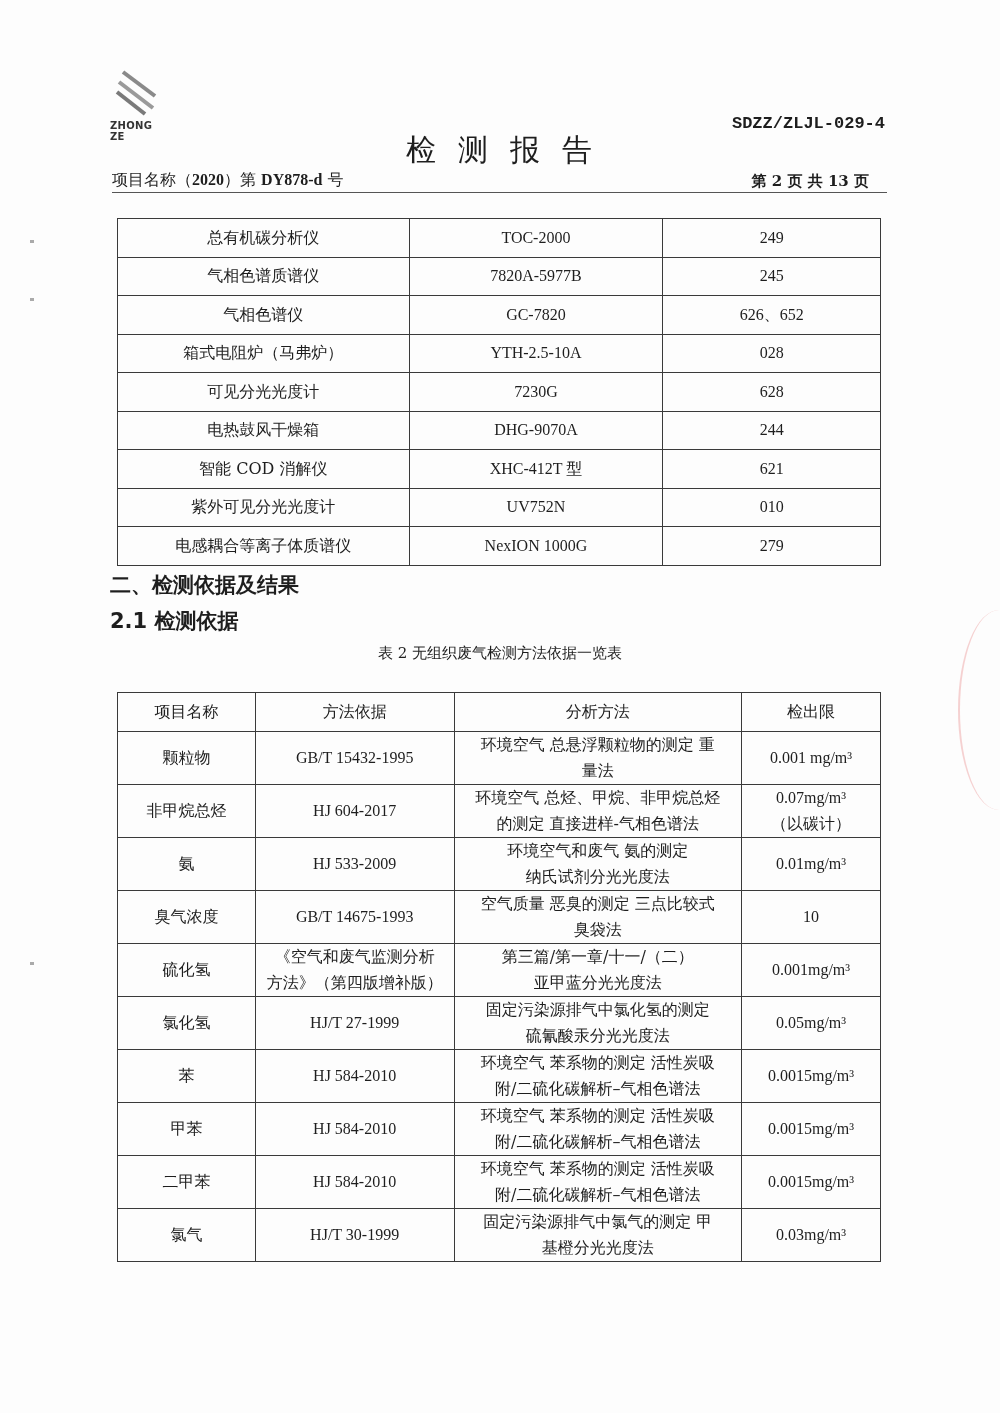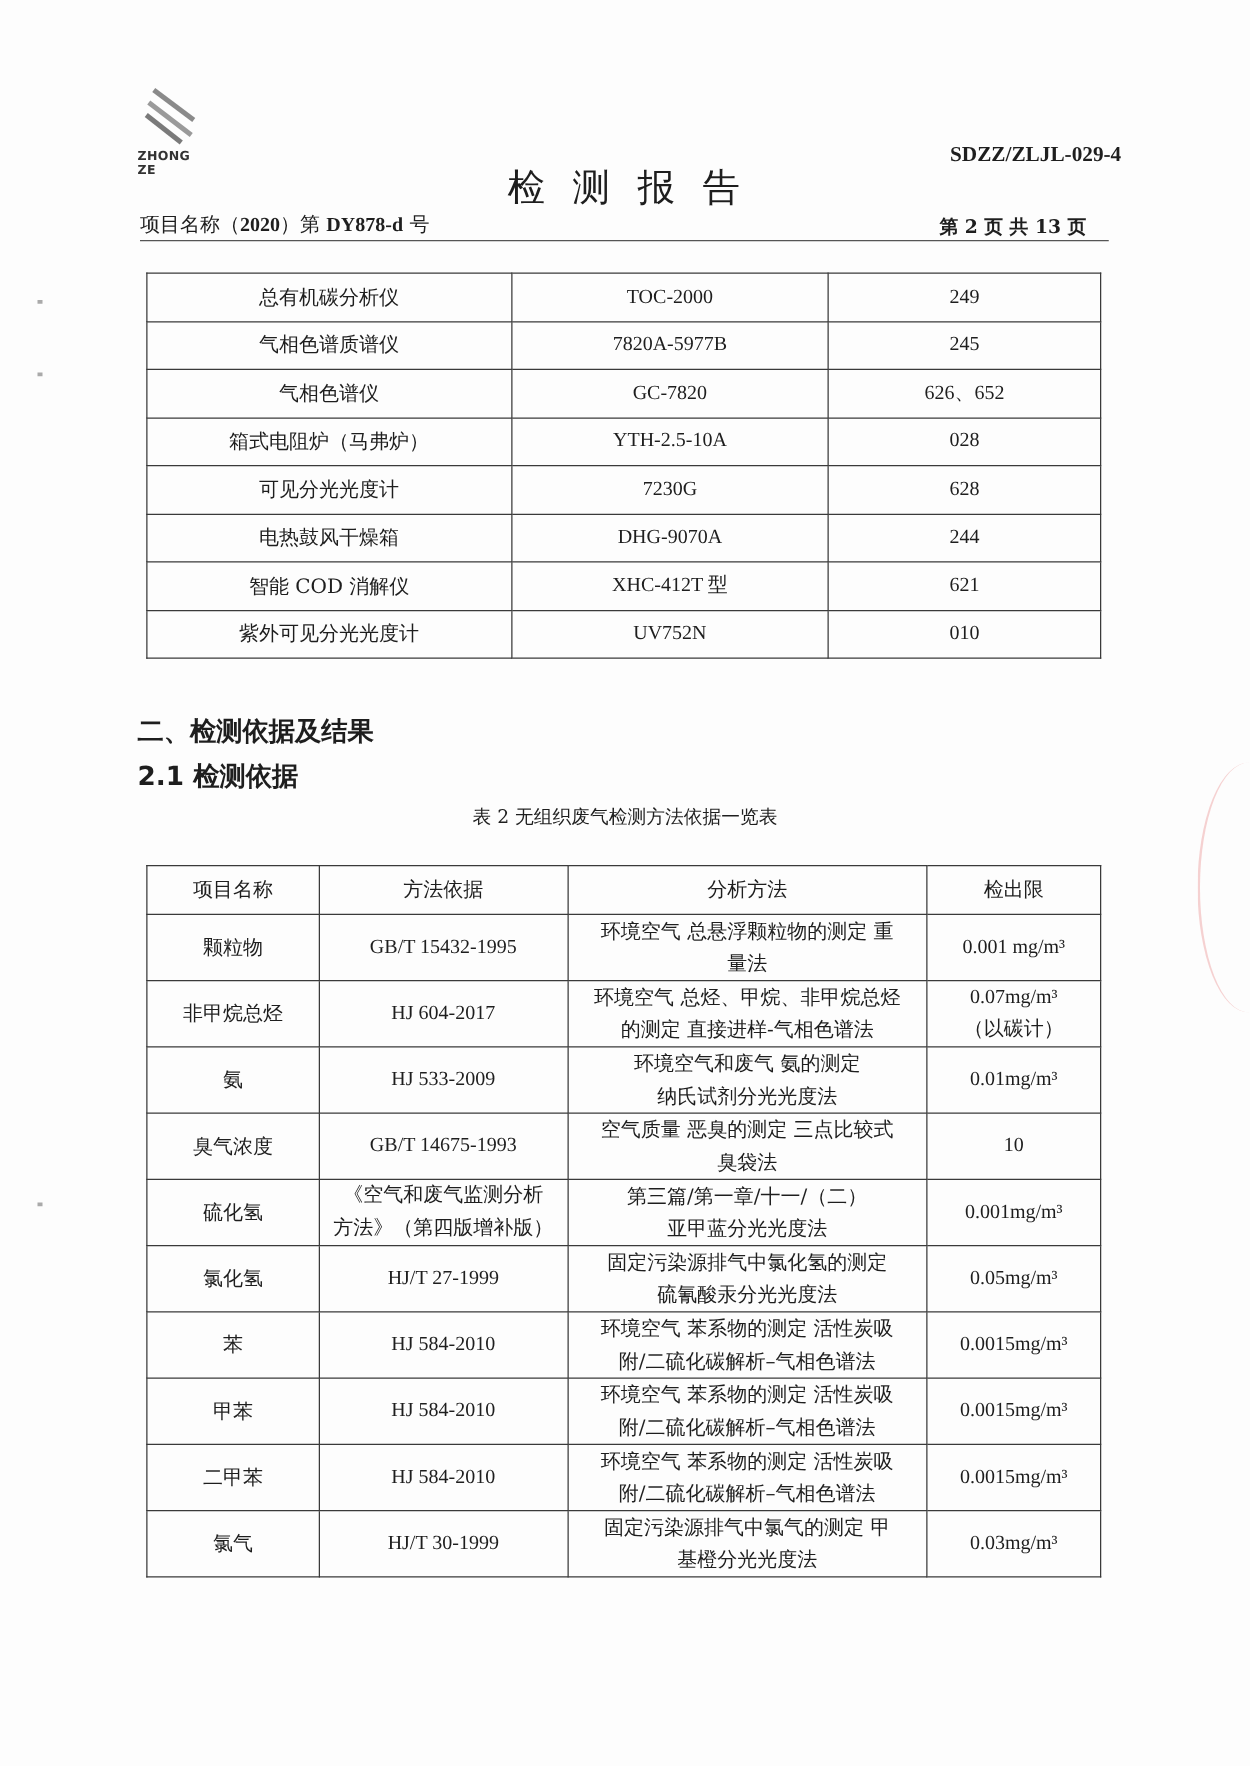--- a/index.html
+++ b/index.html
@@ -3,21 +3,21 @@
 <meta charset="utf-8">
 <style>
   html, body { margin:0; padding:0; }
   body {
     width:1000px; height:1413px; background:#fdfdfd; position:relative; overflow:hidden;
     font-family:"DejaVu Serif","Liberation Serif",serif; color:#1e1e1e;
   }
   .logo { position:absolute; left:110px; top:70px; width:60px; }
   .logo svg { display:block; margin-left:5px; }
   .logo-text { font-family:"DejaVu Sans","Liberation Sans",sans-serif; font-weight:bold; font-size:10px; color:#333; margin-top:2px; letter-spacing:0.3px; }
-  .doc-code { position:absolute; right:103px; top:114px; font-family:Liberation Serif, serif; font-weight:bold; font-size:17px; }
+  .doc-code { position:absolute; right:115px; top:114px; font-family:Liberation Mono, monospace; font-weight:bold; font-size:17px; }
   .title { position:absolute; left:0; width:1000px; top:130px; text-align:center; font-size:30px; letter-spacing:22px; padding-left:10px; font-family:"DejaVu Sans","Liberation Sans",sans-serif; }
   .ref-line { position:absolute; left:112px; top:168px; width:775px; height:24px; border-bottom:1.5px solid #555; font-size:16px; }
   .ref-left { position:absolute; left:0; top:2px; }
   .ref-right { position:absolute; right:18px; top:4px; font-weight:bold; font-size:15px;text-align:right; }
   .ref-left b { font-family:"Liberation Serif",serif; }
 
   table { border-collapse:collapse; position:absolute; left:117px; }
   td, th { border:1.3px solid #3a3a3a; text-align:center; vertical-align:middle; font-size:16px; font-weight:normal; padding:0 4px; line-height:26px; }
   .num { font-family:"Liberation Serif",serif; }
   #equip { top:218px; width:764px; }
@@ -96,20 +96,25 @@
       <tr>
         <td>智能 COD 消解仪</td>
         <td class="num">XHC-412T 型</td>
         <td class="num">621</td>
       </tr>
       <tr>
         <td>紫外可见分光光度计</td>
         <td class="num">UV752N</td>
         <td class="num">010</td>
       </tr>
+      <tr>
+        <td>电感耦合等离子体质谱仪</td>
+        <td class="num">NexION 1000G</td>
+        <td class="num">279</td>
+      </tr>
     </tbody>
 </table>
 
 <div class="h2" style="top:571px">二、检测依据及结果</div>
 <div class="h2" style="top:607px">2.1 检测依据</div>
 <div class="caption">表 2   无组织废气检测方法依据一览表</div>
 
 <table id="methods">
   <colgroup>
       <col style="width:138px">

